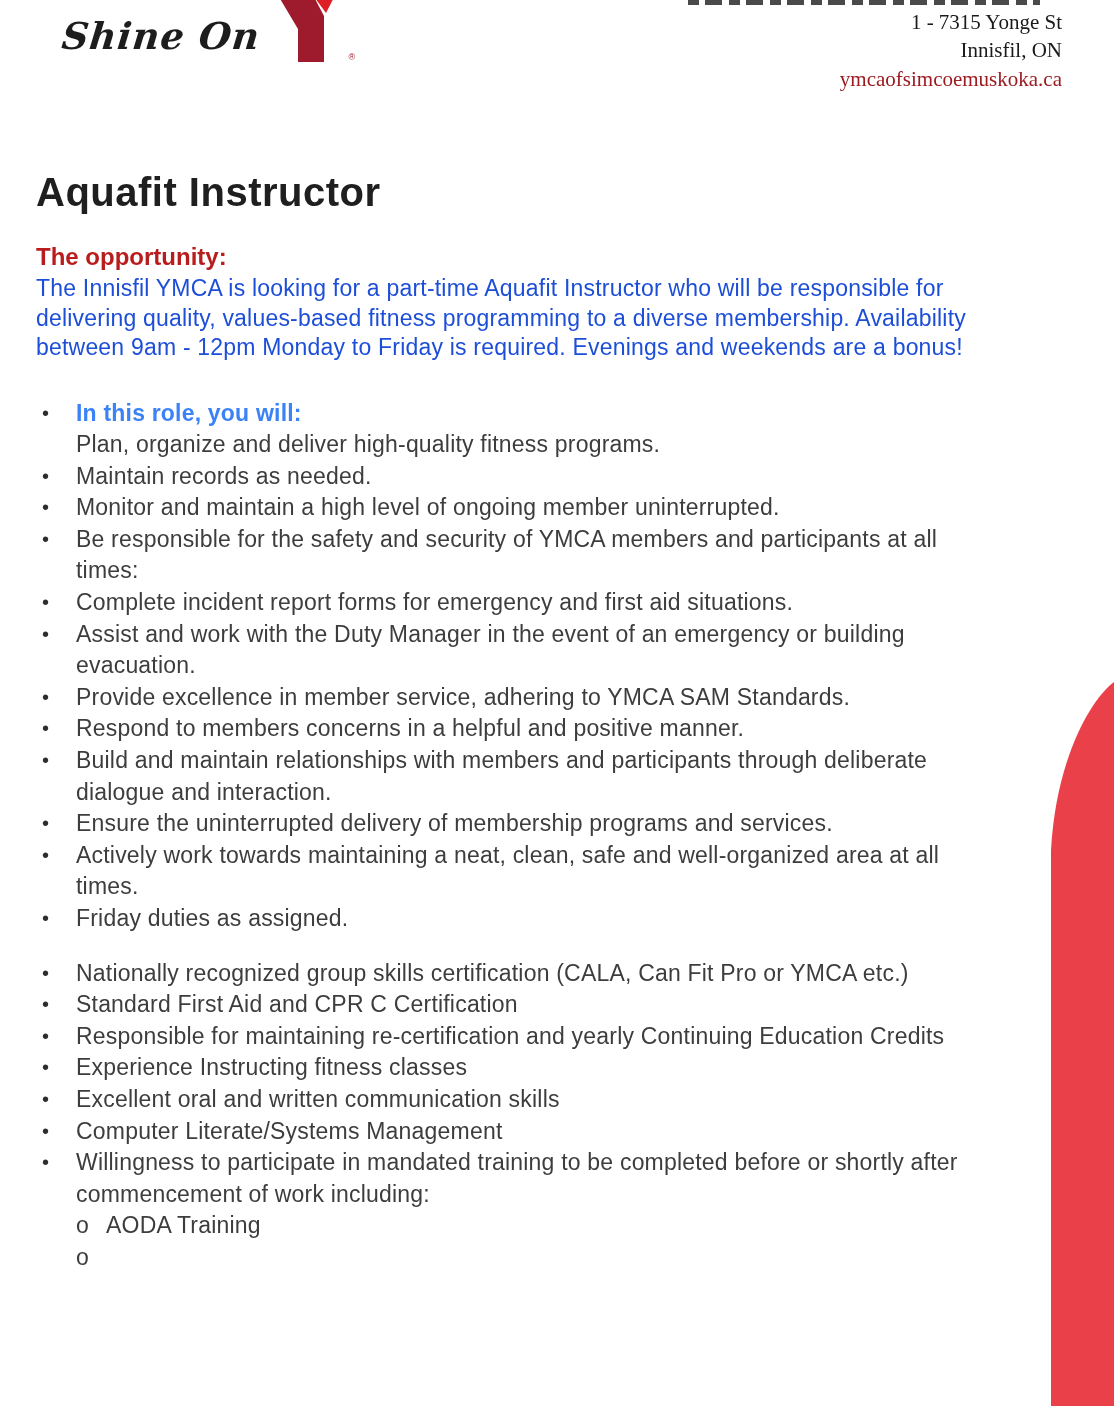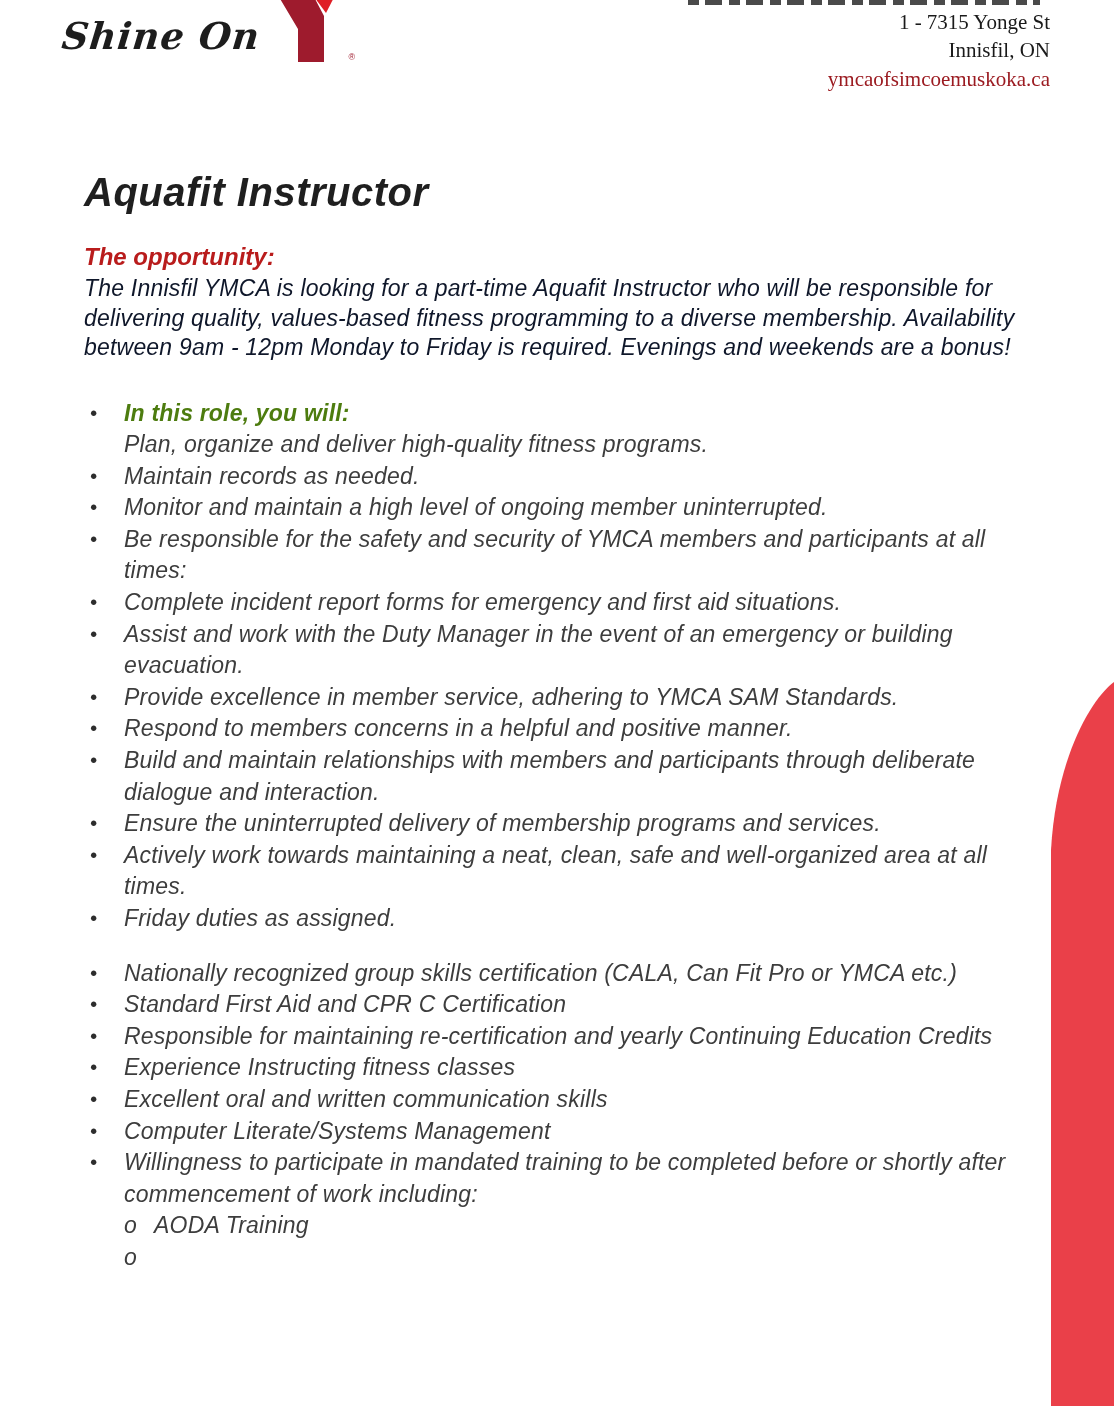--- a/index.html
+++ b/index.html
@@ -22,57 +22,57 @@
     font-family:"DejaVu Serif", serif;
     font-style:italic; font-weight:bold;
     font-size:37px; color:#1d1d1d;
     transform:skewX(-6deg);
     letter-spacing:1px;
     line-height:60px;
   }
   .y-mark { margin-left:14px; position:relative; }
   .reg-mark { position:absolute; right:-9px; bottom:4px; font-size:9px; color:#9E1B2D; }
   .address {
-    position:absolute; top:8px; right:64px;
+    position:absolute; top:8px; right:52px;
     text-align:right;
     font-family:"Liberation Serif", serif;
     font-size:21px; line-height:28px; color:#1a1a1a;
   }
   .website {
     font-weight:normal; color:#9B1B21; margin-top:1px;
   }
   
-  .content { position:relative; padding:0 84px; width:1050px;font-style:italic; }
+  .content { position:relative; padding:0 36px; width:1050px; }
   .page-title {
     margin-top:40px;
     font-size:40px; font-weight:bold; color:#1f1f1f;
     letter-spacing:.5px;
   }
   .section-head {
     margin-top:28px;
     font-size:24px; font-weight:bold; color:#b91c1c;
   }
   .para {
-    font-size:23px; line-height:29.5px; color:#0f172a;
+    font-size:23px; line-height:29.5px; color:#1d4ed8;
     width:950px; margin-top:3px;
     letter-spacing:.2px;
   }
   ul.bullets { list-style:none; margin-top:35px; width:965px; }
   ul.bullets.second { margin-top:23px; }
   ul.bullets li {
     display:flex; align-items:flex-start;
     font-size:23px; line-height:31.6px; color:#3d3d3d;
     letter-spacing:.2px;
   }
   .marker {
     flex:0 0 auto; width:40px; text-align:left;
     padding-left:6px; font-size:20px; line-height:31.6px; color:#2d2d2d;
   }
   .li-body { flex:1 1 auto; }
-  .li-head { font-weight:bold; color:#4d7c0f; }
+  .li-head { font-weight:bold; color:#3b82f6; }
   .subitem { display:flex; }
   .sub-marker { flex:0 0 auto; width:30px; font-size:23px; }
   
   .ribbon { position:absolute; right:0; top:678px; width:66px; height:728px; }
 </style>
 </head>
 <body>
 
 <div class="header">
   <div class="clip-fragment"></div>

